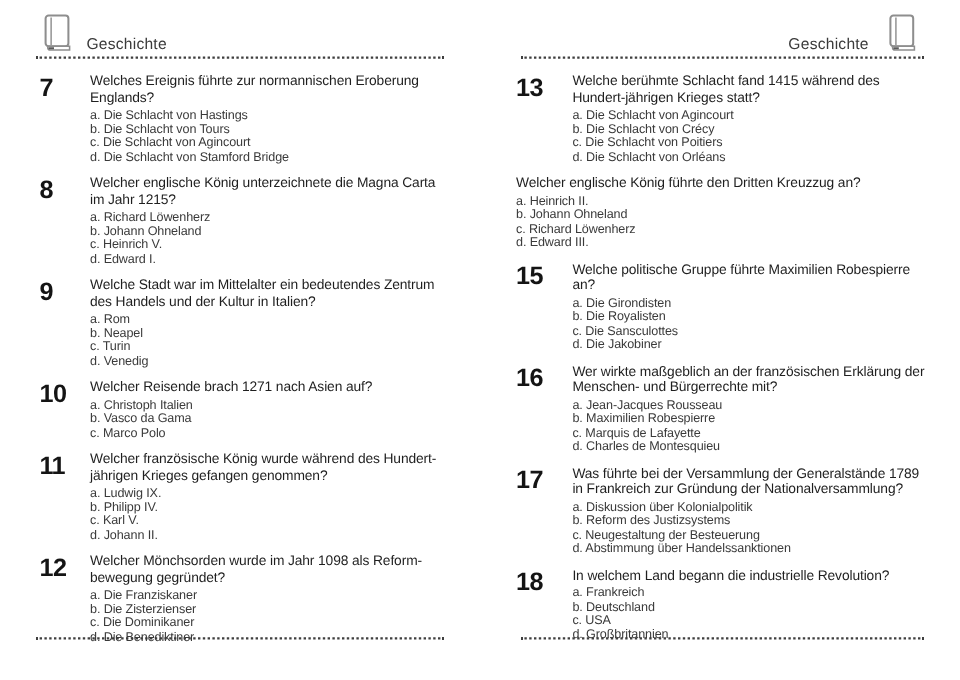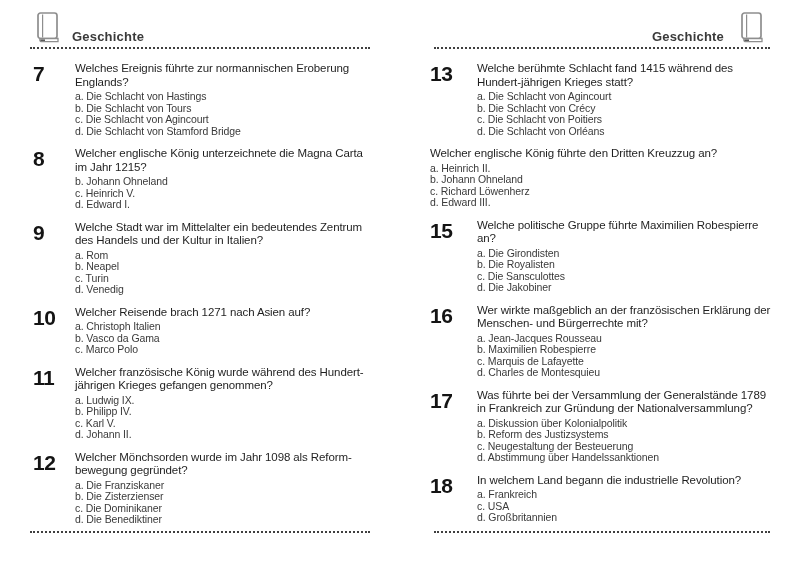--- a/index.html
+++ b/index.html
@@ -6,21 +6,21 @@
   html,body { background:#ffffff; }
   body { font-family:"Liberation Sans", sans-serif; }
   .page {
     position:relative; width:800px; height:567px; background:#ffffff; overflow:hidden;
   }
   
   .book-icon { position:absolute; width:24px; height:33px; }
   .book-icon-left  { left:36px; top:11px; }
   .book-icon-right { left:740px; top:11px; }
   .header-title {
-    position:absolute; top:29px; font-size:13px; font-weight:bold;
+    position:absolute; top:29px; font-size:13px; font-weight:normal;
     color:#3a3a3a; letter-spacing:0.2px;
   }
   .header-title-left  { left:72px; }
   .header-title-right { right:76px; }
   
   .rule { position:absolute; height:0; border-top:2px dotted #3f3f3f; }
   .rule-top-left     { left:30px;  top:47px;  width:340px; }
   .rule-top-right    { left:434px; top:47px;  width:336px; }
   .rule-bottom-left  { left:30px;  top:531px; width:340px; }
   .rule-bottom-right { left:434px; top:531px; width:336px; }
@@ -88,20 +88,21 @@
           </ul>
     </div>
   </article>
 
   <article class="question">
     <div class="qnum">8</div>
     <div class="qbody">
       <h3 class="qtext">Welcher englische König unterzeichnete die Magna Carta im Jahr 1215?</h3>
       <ul class="opts">
 
+      <li class="opt">a. Richard Löwenherz</li>
             <li class="opt">b. Johann Ohneland</li>
             <li class="opt">c. Heinrich V.</li>
             <li class="opt">d. Edward I.</li>
           </ul>
     </div>
   </article>
 
   <article class="question">
     <div class="qnum">9</div>
     <div class="qbody">
@@ -227,19 +228,20 @@
     </div>
   </article>
 
   <article class="question">
     <div class="qnum">18</div>
     <div class="qbody">
       <h3 class="qtext">In welchem Land begann die industrielle Revolution?</h3>
       <ul class="opts">
 
       <li class="opt">a. Frankreich</li>
+            <li class="opt">b. Deutschland</li>
             <li class="opt">c. USA</li>
             <li class="opt">d. Großbritannien</li>
           </ul>
     </div>
   </article>
 </section>
 </div>
 
 </body></html>

